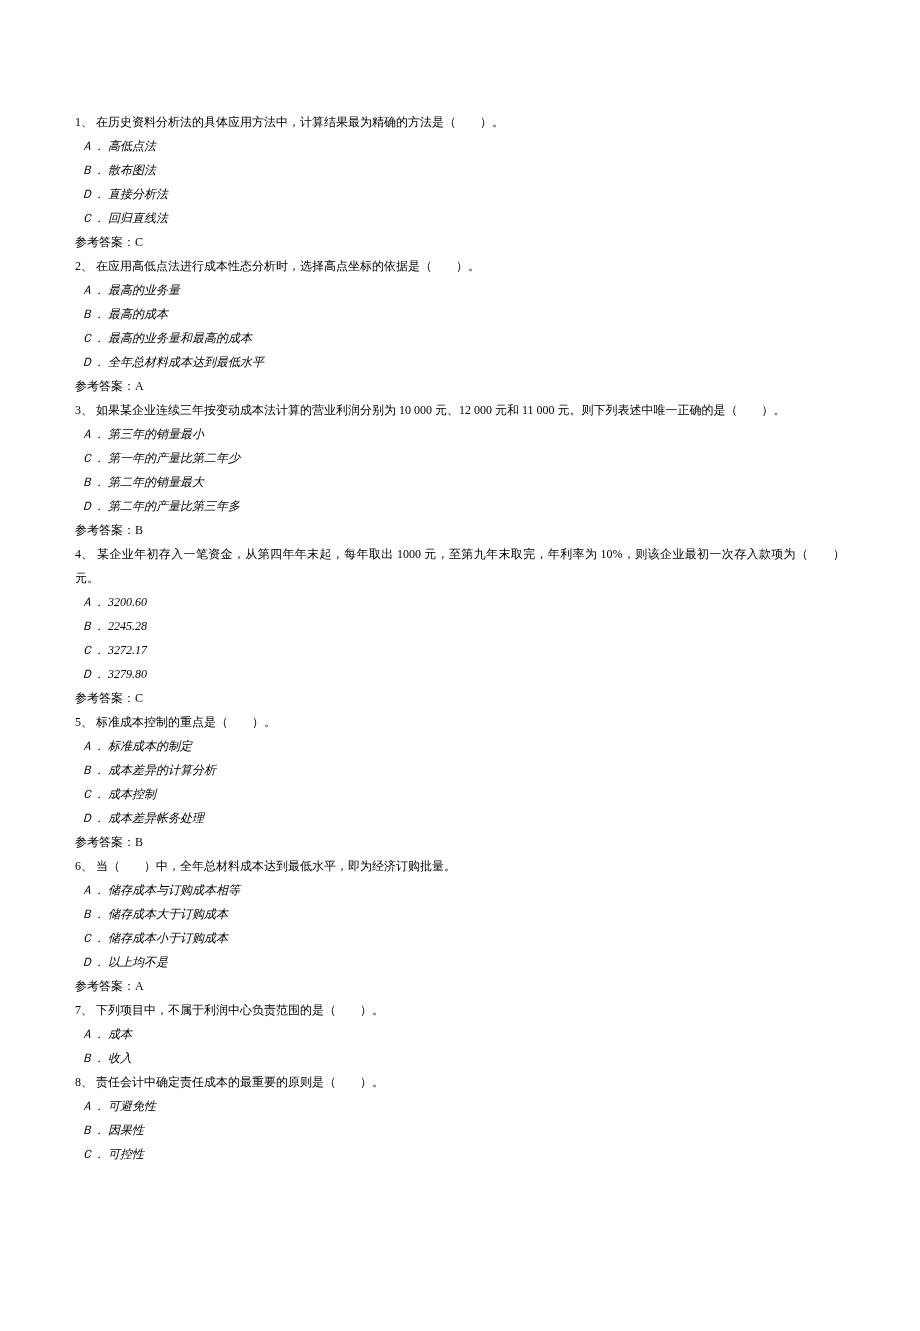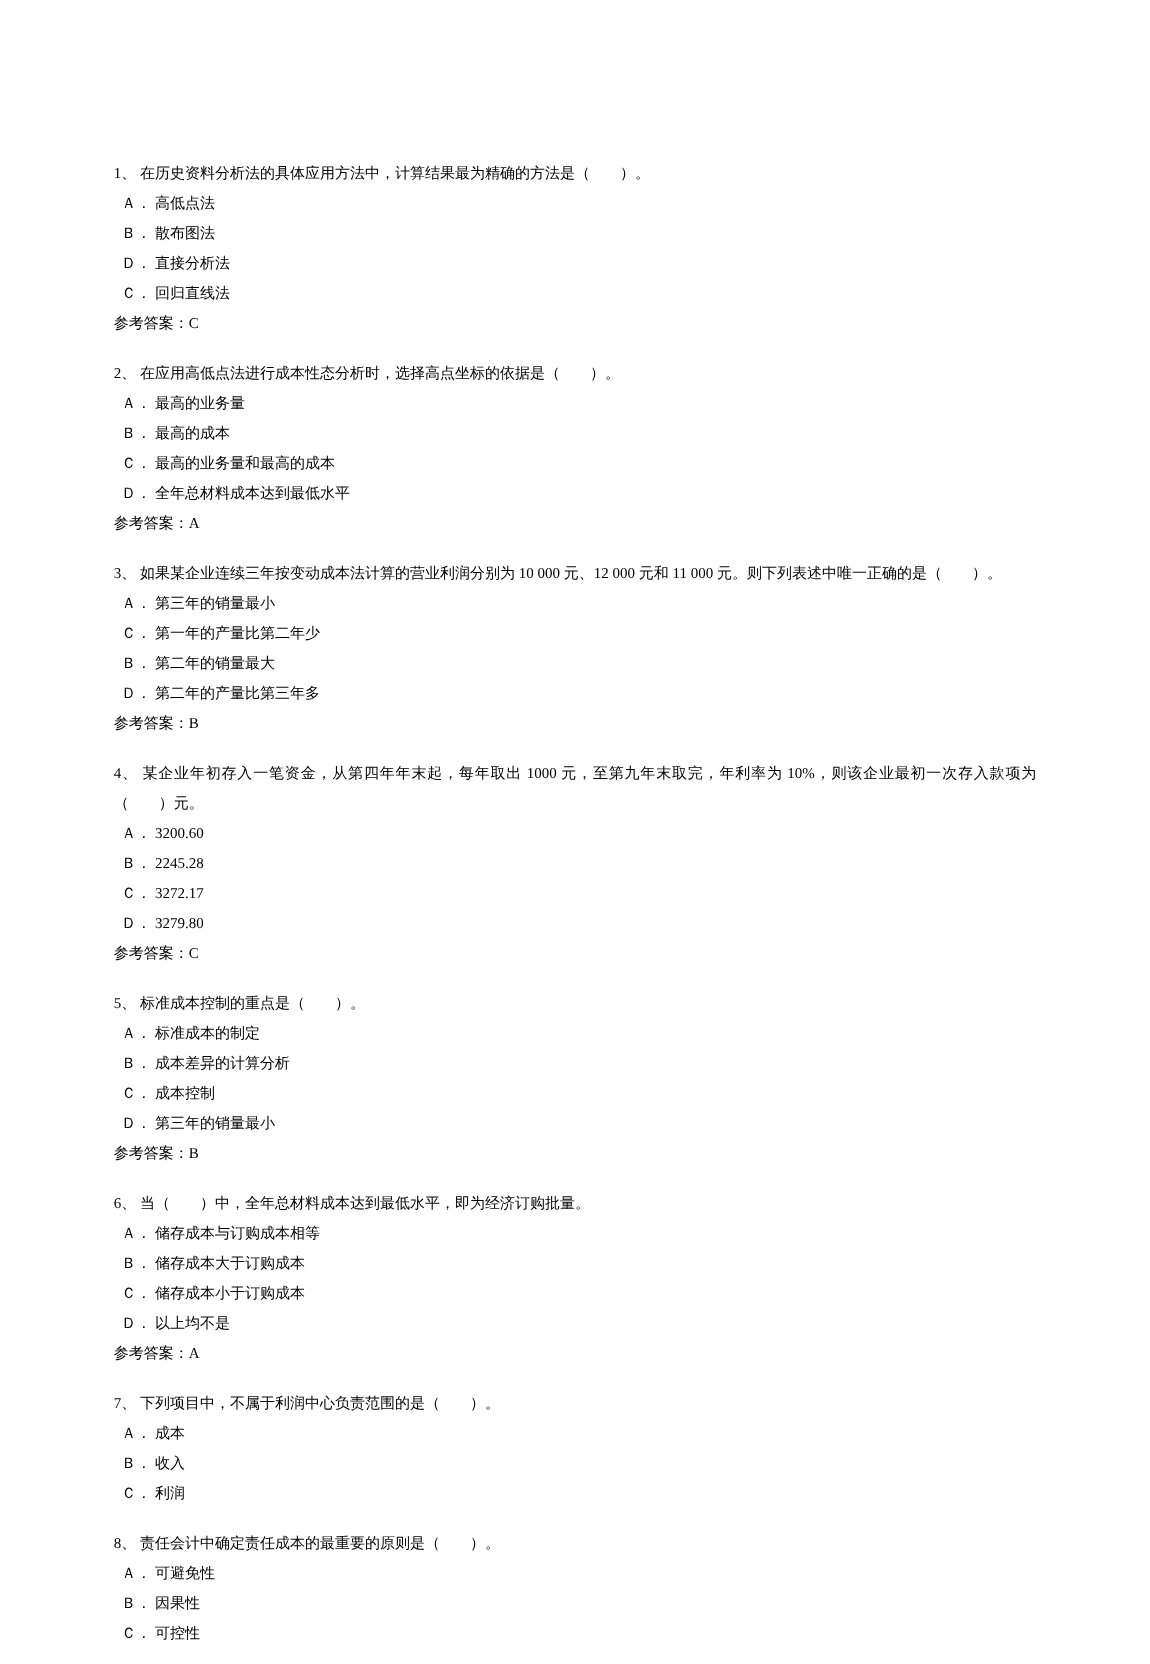--- a/index.html
+++ b/index.html
@@ -9,27 +9,28 @@
     font-family: "SimSun", "宋体", serif;
     font-size: 12px;
     color: #000;
     width: 920px;
   }
   .page {
     padding: 110px 75px 40px 75px;
     line-height: 24px;
   }
   .q-block {
-    margin: 16px;
+    margin: 0;
   }
   .stem {
     text-align: justify;
   }
   .opt {
     padding-left: 6px;
+    font-style: italic;
   }
   .ans {
   }
 </style>
 </head>
 <body>
 
 <div class="page" id="page-root">
     <div class="q-block">
       <div class="stem"><span>1、</span><span> 在历史资料分析法的具体应用方法中，计算结果最为精确的方法是（　　）。</span></div>
@@ -61,36 +62,35 @@
       <div class="opt">Ｂ． 2245.28</div>
       <div class="opt">Ｃ． 3272.17</div>
       <div class="opt">Ｄ． 3279.80</div>
       <div class="ans">参考答案：C</div>
     </div>
     <div class="q-block">
       <div class="stem"><span>5、</span><span> 标准成本控制的重点是（　　）。</span></div>
       <div class="opt">Ａ． 标准成本的制定</div>
       <div class="opt">Ｂ． 成本差异的计算分析</div>
       <div class="opt">Ｃ． 成本控制</div>
-      <div class="opt">Ｄ． 第三年的销量最小</div>
+      <div class="opt">Ｄ． 成本差异帐务处理</div>
       <div class="ans">参考答案：B</div>
     </div>
     <div class="q-block">
       <div class="stem"><span>6、</span><span> 当（　　）中，全年总材料成本达到最低水平，即为经济订购批量。</span></div>
       <div class="opt">Ａ． 储存成本与订购成本相等</div>
       <div class="opt">Ｂ． 储存成本大于订购成本</div>
       <div class="opt">Ｃ． 储存成本小于订购成本</div>
       <div class="opt">Ｄ． 以上均不是</div>
       <div class="ans">参考答案：A</div>
     </div>
     <div class="q-block">
       <div class="stem"><span>7、</span><span> 下列项目中，不属于利润中心负责范围的是（　　）。</span></div>
       <div class="opt">Ａ． 成本</div>
       <div class="opt">Ｂ． 收入</div>
-      <div class="opt">Ｃ． 利润</div>
     </div>
     <div class="q-block">
       <div class="stem"><span>8、</span><span> 责任会计中确定责任成本的最重要的原则是（　　）。</span></div>
       <div class="opt">Ａ． 可避免性</div>
       <div class="opt">Ｂ． 因果性</div>
       <div class="opt">Ｃ． 可控性</div>
     </div>
   </div>
 
 </body></html>

